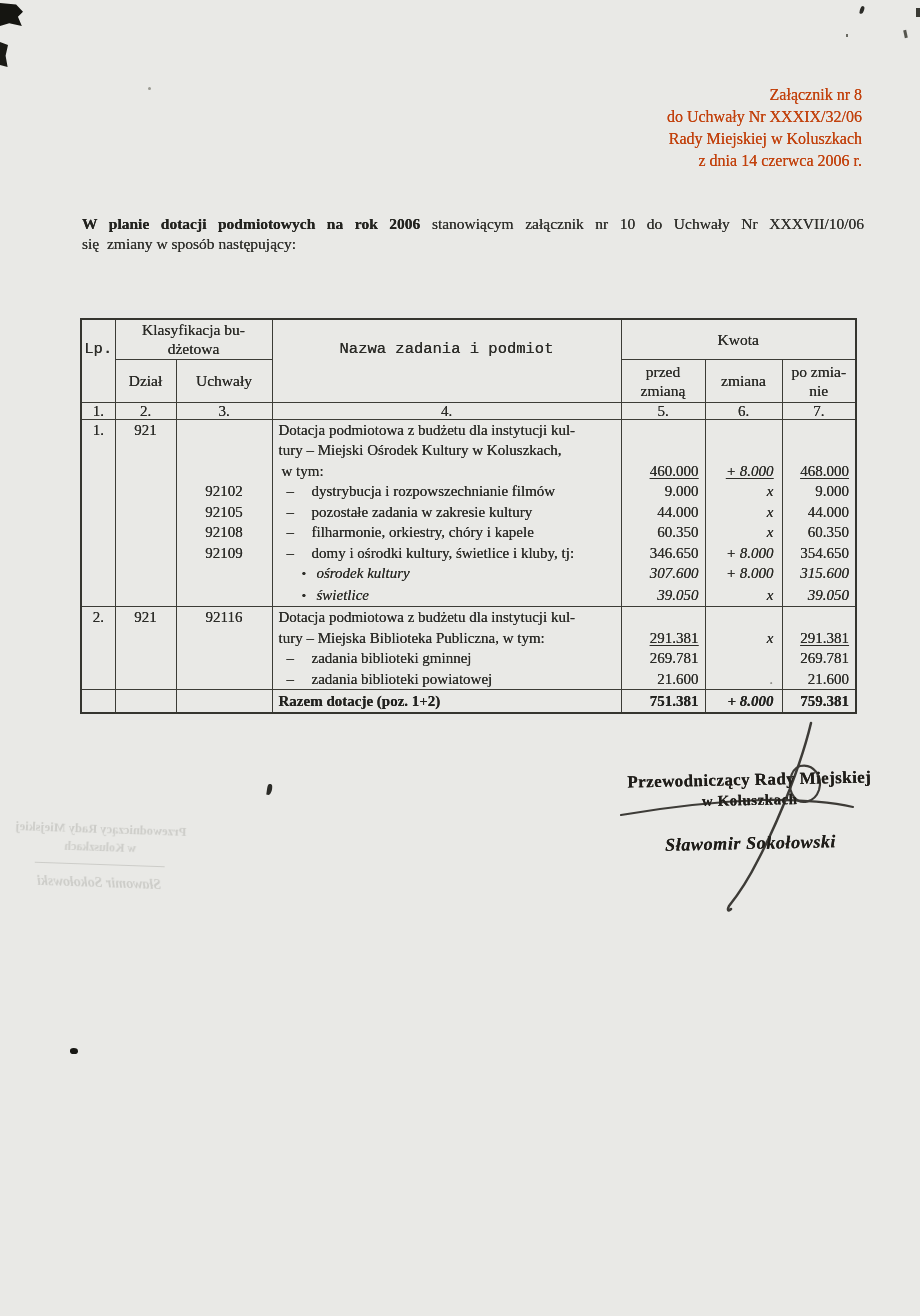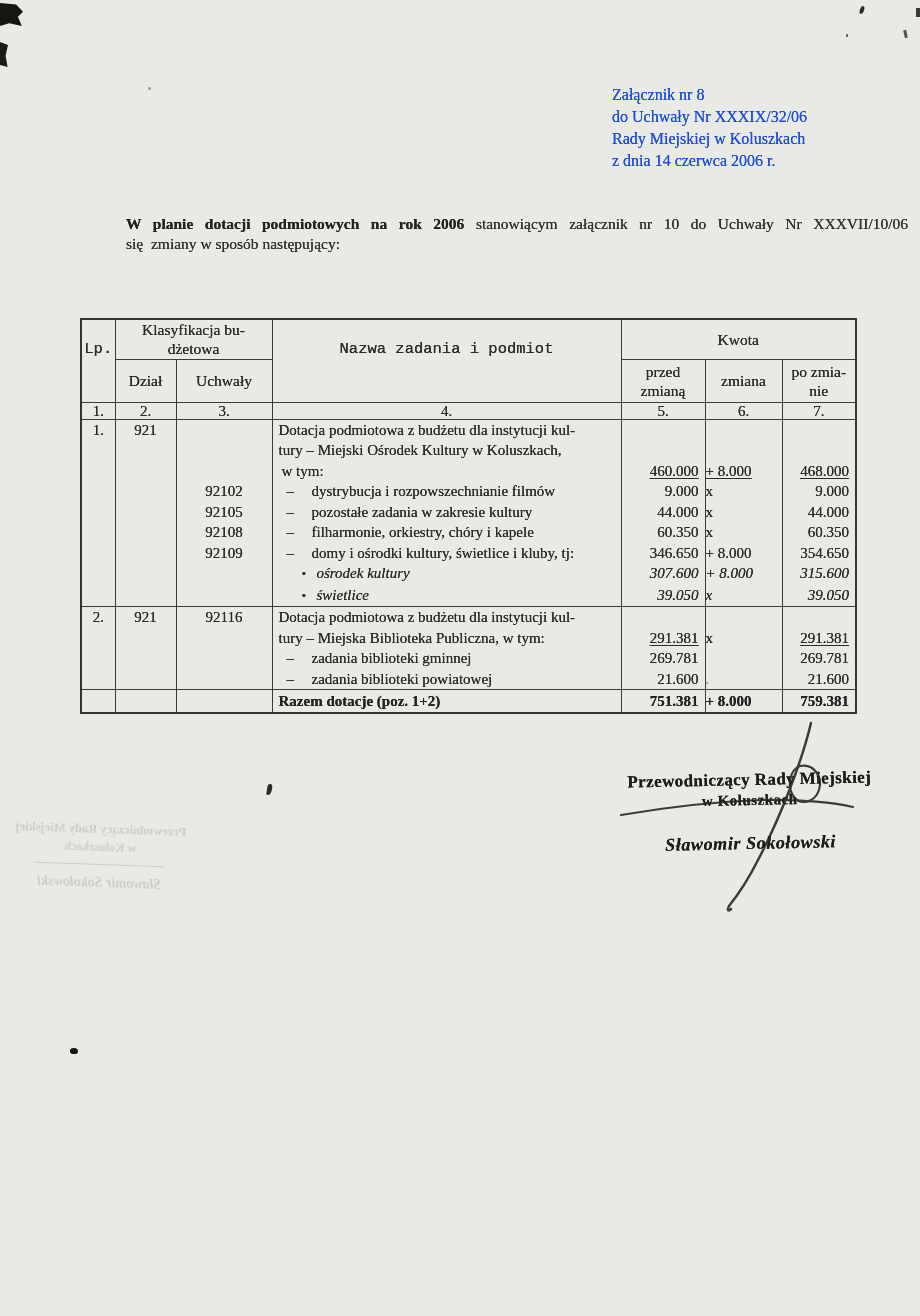--- a/index.html
+++ b/index.html
@@ -13,27 +13,27 @@
     background:
       radial-gradient(ellipse 700px 500px at 45% 38%, rgba(255,255,255,.35), rgba(255,255,255,0) 70%),
       linear-gradient(180deg,#e3e3e0 0%, #eaeae7 6%, #ececé9 40%, #ecece9 62%, #e8e8e5 88%, #e2e2df 100%);
     background-color:#e9e9e6;
   }
   .txt{ text-shadow:0 0 .35px currentColor; }
 
   
   .doc-ref{
     position:absolute; left:612px; top:84px; width:250px;
-    text-align:left; font-size:16px; line-height:22px; color:#1d4ed8;
+    text-align:right; font-size:16px; line-height:22px; color:#c2410c;
   }
 
   
   .intro{
     position:absolute; left:82px; top:214px; width:782px;
-    font-size:15.5px; line-height:20.3px; color:#30302c;margin-left:44px;
+    font-size:15.5px; line-height:20.3px; color:#30302c;
   }
   .intro .ln{ white-space:pre-wrap; }
   .intro .jl{ text-align:justify; text-align-last:justify; }
   .intro b{ font-weight:bold; color:#23231f; }
 
   
   table.budget{
     position:absolute; left:80px; top:318px; width:775px;
     border-collapse:collapse; table-layout:fixed;
     font-size:15px; color:#2b2b27;
@@ -51,21 +51,21 @@
   .budget tbody td{
     border-left:1px solid #3c3c36; border-right:1px solid #3c3c36;
     height:20.5px;
   }
   .budget tr.gs td{ border-top:1px solid #3c3c36; }
   .budget .c-lp{ text-align:center; }
   .budget .c-dz{ text-align:center; }
   .budget .c-rz{ text-align:center; }
   .budget .c-nm{ text-align:left; padding-left:6px; padding-right:4px; }
   .budget .c-v { text-align:right; padding-right:6px; }
-  .budget .c-z { text-align:left; padding-right:8px; }
+  .budget .c-z { text-align:right; padding-right:8px;font-style:italic; }
   .mk-dash{ display:inline-block; width:25px; margin-left:8px; }
   .mk-bullet{ display:inline-block; width:15px; margin-left:23px; font-size:13px; }
   .pad-sm{ padding-left:9px !important; }
   .ul{ text-decoration:underline; text-underline-offset:2px; }
   .it{ font-style:italic; }
   .bold{ font-weight:bold; color:#232320; }
   .faint{ opacity:.45; }
   .budget tr.total td{ height:23px; line-height:22px; }
 
   

